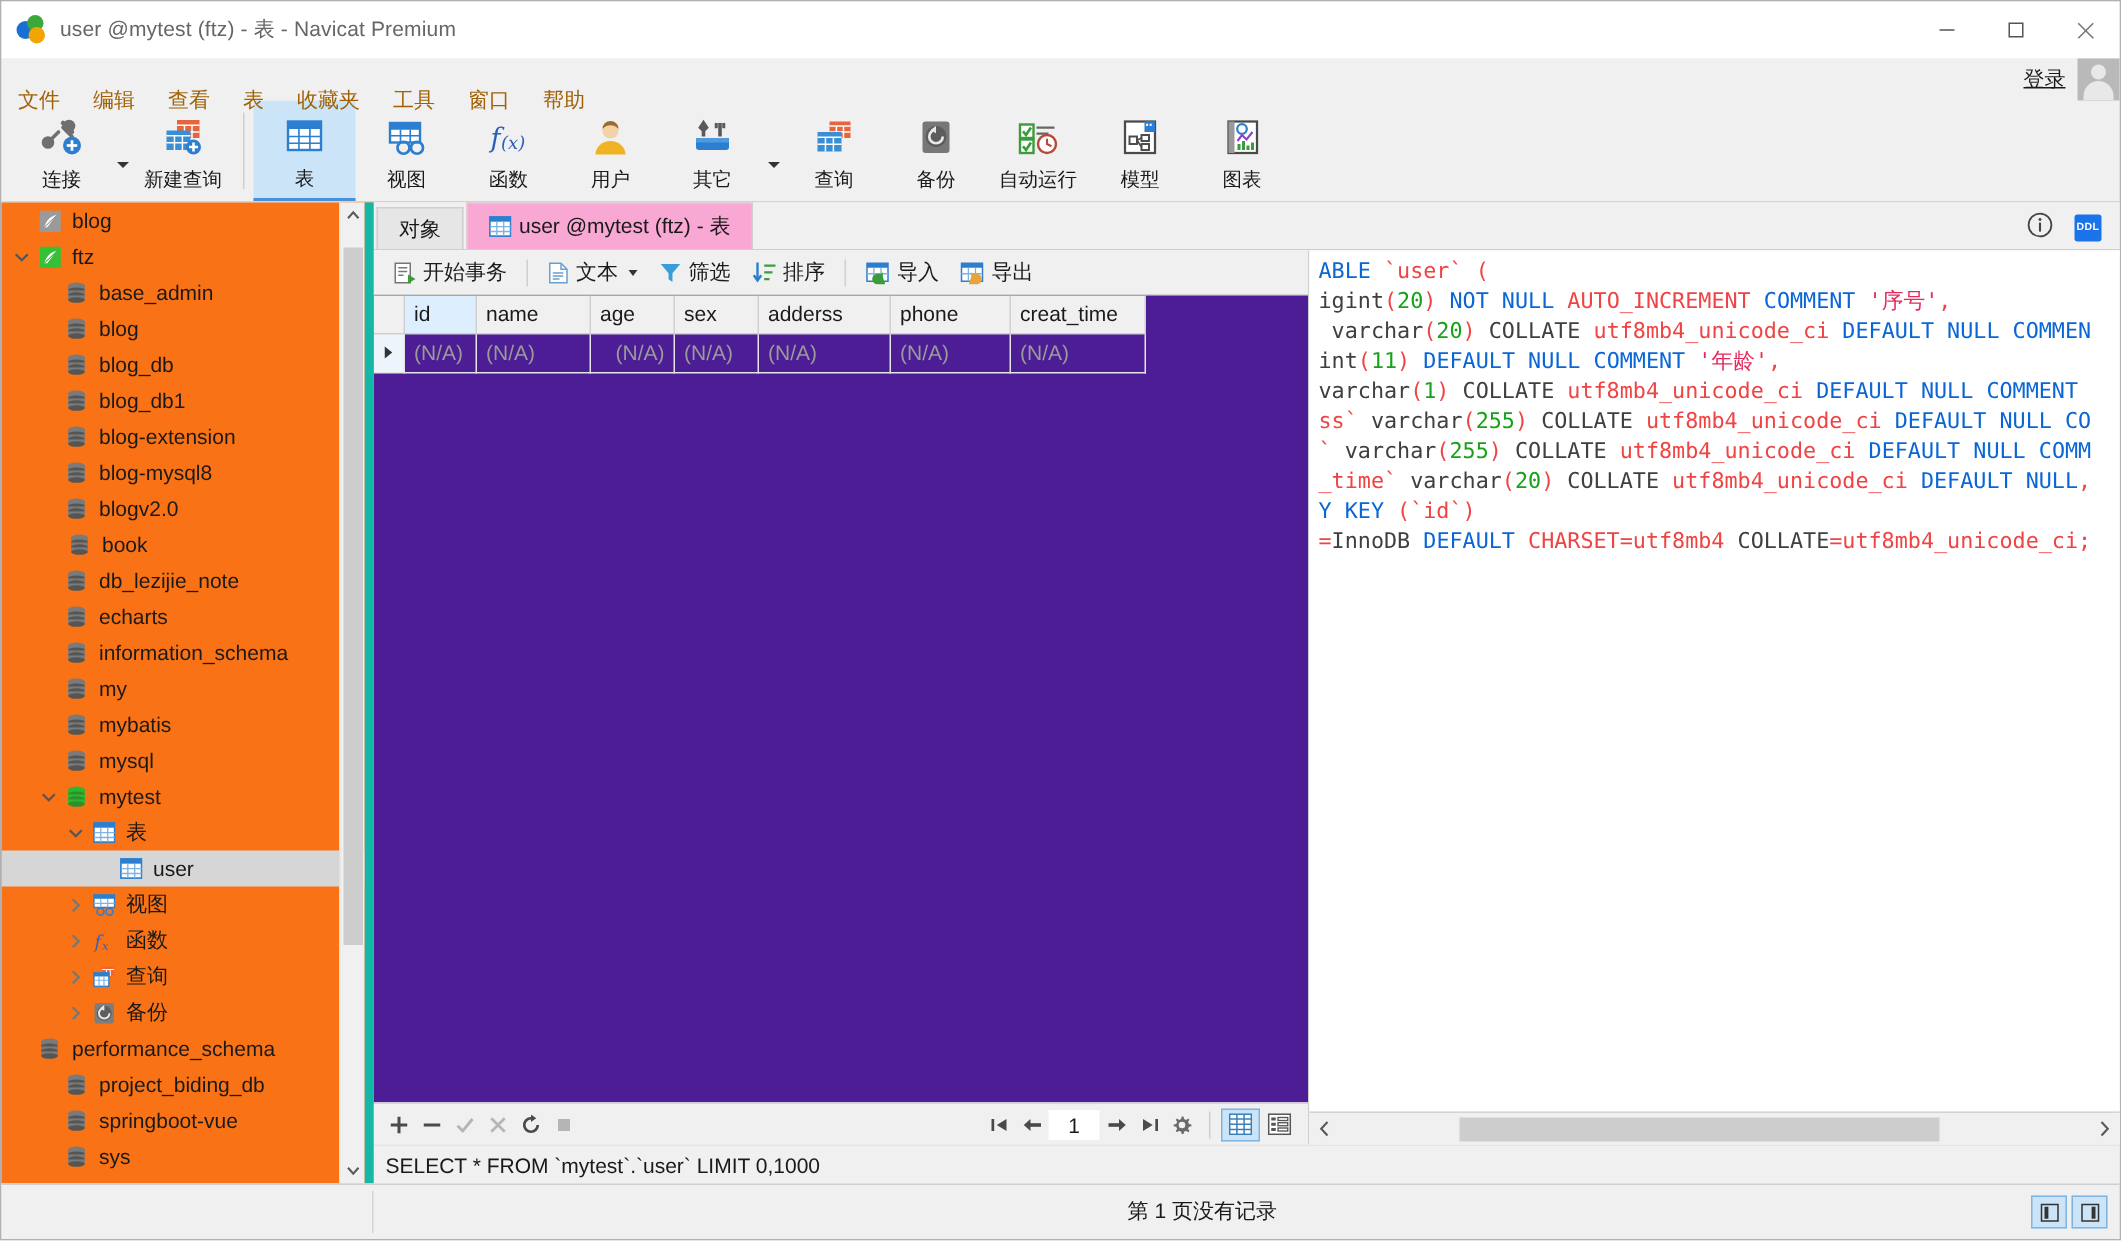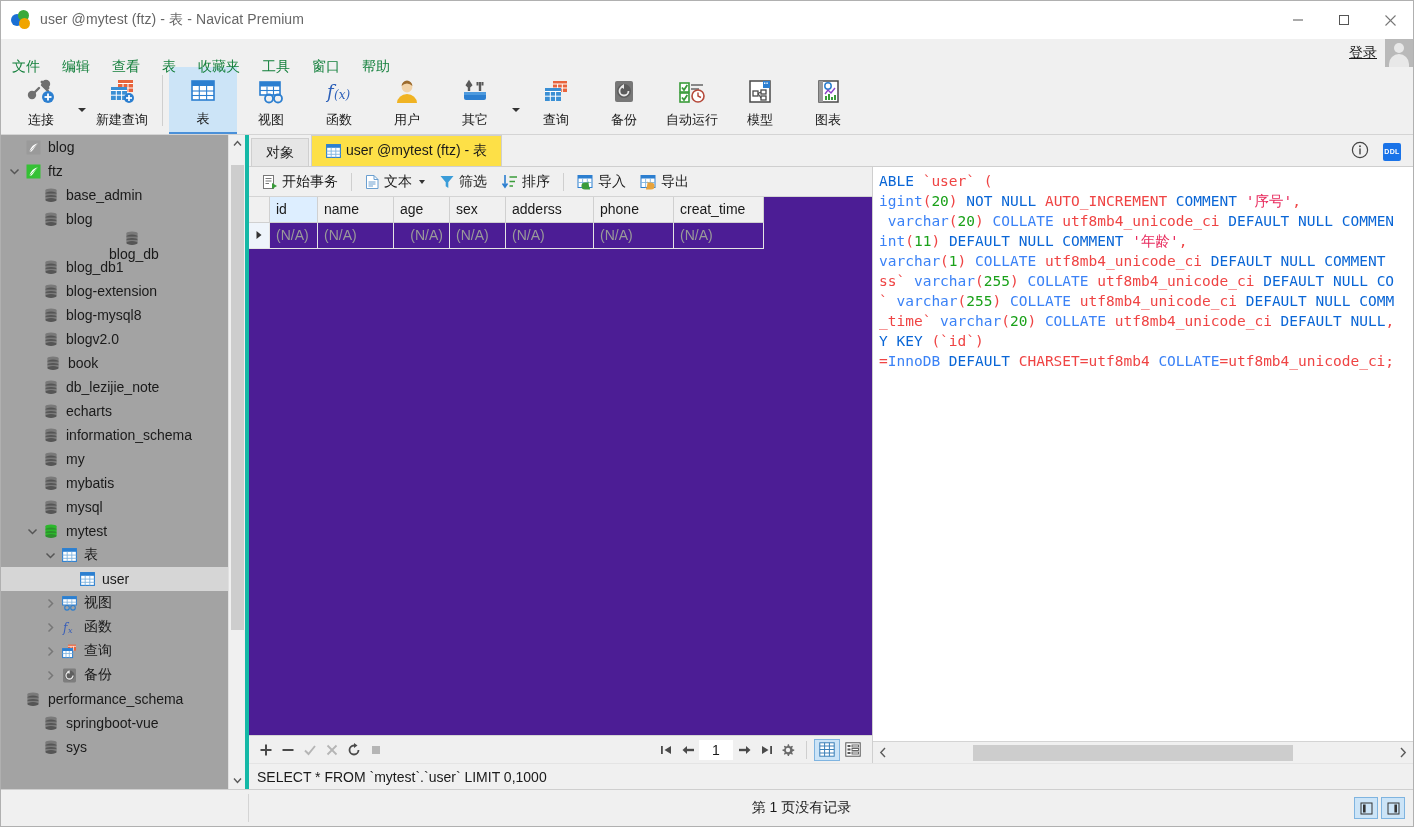--- a/index.html
+++ b/index.html
@@ -52,21 +52,21 @@
 
   
   .menubar {
     height: 28px; min-height: 28px;
     background: #f0f0f0;
     display: flex; align-items: center;
     position: relative;
     font-size: 14px;
   }
   .menu-item {
-    padding: 4px 11px; color: #15803d; white-space: nowrap; margin-top: 28px;
+    padding: 4px 11px; color: #a16207; white-space: nowrap; margin-top: 28px;
   }
   .menu-right {
     position: absolute; right: 0; top: 0; height: 28px;
     display: flex; align-items: center;
   }
   .login-link {
     font-size: 14px; color: #1a1a1a; text-decoration: underline; margin-right: 8px;
   }
   .avatar {
     width: 28px; height: 28px; background: #b9b9b9; position: relative; overflow: hidden;
@@ -109,22 +109,22 @@
   .tb-sep { width: 1px; background: #cfcfcf; margin: 8px 6px; }
 
   
   .body {
     flex: 1; display: flex; min-height: 0;
   }
 
   
   .sidebar {
     width: 248px; min-width: 248px;
-    background: #a3a3a3;
-    border-right: 4px solid #14b8a6;
+    background: #f97316;
+    border-right: 6px solid #14b8a6;
     position: relative;
     display: flex; flex-direction: column;
   }
   .tree {
     flex: 1; overflow: hidden; position: relative;
     padding-top: 0px;
   }
   .tree-row {
     height: 24px; display: flex; align-items: center;
     font-size: 14px; white-space: nowrap;
@@ -165,21 +165,21 @@
     height: 32px; min-height: 32px; background: #f0f0f0;
     display: flex; align-items: flex-end; border-bottom: 1px solid #cfcfcf;
   }
   .tab {
     height: 28px; display: flex; align-items: center; gap: 5px;
     padding: 0 14px; font-size: 14px; color: #1a1a1a;
     background: #e6e6e6; border: 1px solid #cfcfcf; border-bottom: none;
     margin-left: 2px;
   }
   .tab.active {
-    background: #fde047; height: 31px; color: #1a1a1a;
+    background: #f9a8d4; height: 31px; color: #1a1a1a;
   }
   .tab-fill { flex: 1; }
   .tabs-right {
     display: flex; align-items: center; gap: 14px; padding: 0 12px 4px 0;
   }
   .info-icon { color: #333; }
   .ddl-badge {
     width: 18px; height: 18px; background: #1a73e8; border-radius: 2px;
     display: flex; align-items: center; justify-content: center;
     color: #fff; font-size: 7px; font-weight: bold; letter-spacing: .3px;
@@ -260,21 +260,21 @@
     flex: 1; display: flex; flex-direction: column; min-width: 0; background: #fff;
   }
   .ddl-code {
     flex: 1; overflow: hidden; background: #fff;
     font-family: "DejaVu Sans Mono", "Liberation Mono", monospace;
     font-size: 14.5px; line-height: 20px;
     padding: 4px 0 0 6px;
     white-space: pre;
   }
   .k { color: #0a66d6; }   
-  .t { color: #3b82f6; }   
+  .t { color: #404040; }   
   .n { color: #1aa11a; }   
   .s { color: #e8295c; }   
   .p { color: #ef4444; }
 
   .ddl-scroll {
     height: 22px; min-height: 22px; background: #f0f0f0;
     border-top: 1px solid #d4d4d4;
     display: flex; align-items: center; position: relative;
   }
   .hs-arrow {
@@ -614,21 +614,21 @@
                 <rect x="1.4" y="2.3" width="11.2" height="3" fill="#7a7a7a"></rect>
                 <ellipse cx="7" cy="5.4" rx="5.6" ry="1.8" fill="#555"></ellipse>
                 <rect x="1.4" y="5.6" width="11.2" height="3" fill="#7a7a7a"></rect>
                 <ellipse cx="7" cy="8.7" rx="5.6" ry="1.8" fill="#555"></ellipse>
                 <rect x="1.4" y="8.9" width="11.2" height="3" fill="#7a7a7a"></rect>
                 <ellipse cx="7" cy="12" rx="5.6" ry="1.9" fill="#555"></ellipse>
               </svg>
             </span>
             <span class="titem-label">blog</span>
           </div>
-          <div class="tree-row" style="padding-left: 22px; flex-direction: column;">
+          <div class="tree-row" style="padding-left: 22px;">
             <span class="twisty"></span>
             <span class="titem-icon">
               <svg width="14" height="15" viewBox="0 0 14 15" style="display:block">
                 <ellipse cx="7" cy="2.3" rx="5.6" ry="1.9" fill="#7a7a7a"></ellipse>
                 <rect x="1.4" y="2.3" width="11.2" height="3" fill="#7a7a7a"></rect>
                 <ellipse cx="7" cy="5.4" rx="5.6" ry="1.8" fill="#555"></ellipse>
                 <rect x="1.4" y="5.6" width="11.2" height="3" fill="#7a7a7a"></rect>
                 <ellipse cx="7" cy="8.7" rx="5.6" ry="1.8" fill="#555"></ellipse>
                 <rect x="1.4" y="8.9" width="11.2" height="3" fill="#7a7a7a"></rect>
                 <ellipse cx="7" cy="12" rx="5.6" ry="1.9" fill="#555"></ellipse>
@@ -939,20 +939,35 @@
                 <ellipse cx="7" cy="2.3" rx="5.6" ry="1.9" fill="#7a7a7a"></ellipse>
                 <rect x="1.4" y="2.3" width="11.2" height="3" fill="#7a7a7a"></rect>
                 <ellipse cx="7" cy="5.4" rx="5.6" ry="1.8" fill="#555"></ellipse>
                 <rect x="1.4" y="5.6" width="11.2" height="3" fill="#7a7a7a"></rect>
                 <ellipse cx="7" cy="8.7" rx="5.6" ry="1.8" fill="#555"></ellipse>
                 <rect x="1.4" y="8.9" width="11.2" height="3" fill="#7a7a7a"></rect>
                 <ellipse cx="7" cy="12" rx="5.6" ry="1.9" fill="#555"></ellipse>
               </svg>
             </span>
             <span class="titem-label">performance_schema</span>
+          </div>
+          <div class="tree-row" style="padding-left: 22px;">
+            <span class="twisty"></span>
+            <span class="titem-icon">
+              <svg width="14" height="15" viewBox="0 0 14 15" style="display:block">
+                <ellipse cx="7" cy="2.3" rx="5.6" ry="1.9" fill="#7a7a7a"></ellipse>
+                <rect x="1.4" y="2.3" width="11.2" height="3" fill="#7a7a7a"></rect>
+                <ellipse cx="7" cy="5.4" rx="5.6" ry="1.8" fill="#555"></ellipse>
+                <rect x="1.4" y="5.6" width="11.2" height="3" fill="#7a7a7a"></rect>
+                <ellipse cx="7" cy="8.7" rx="5.6" ry="1.8" fill="#555"></ellipse>
+                <rect x="1.4" y="8.9" width="11.2" height="3" fill="#7a7a7a"></rect>
+                <ellipse cx="7" cy="12" rx="5.6" ry="1.9" fill="#555"></ellipse>
+              </svg>
+            </span>
+            <span class="titem-label">project_biding_db</span>
           </div>
           <div class="tree-row" style="padding-left: 22px;">
             <span class="twisty"></span>
             <span class="titem-icon">
               <svg width="14" height="15" viewBox="0 0 14 15" style="display:block">
                 <ellipse cx="7" cy="2.3" rx="5.6" ry="1.9" fill="#7a7a7a"></ellipse>
                 <rect x="1.4" y="2.3" width="11.2" height="3" fill="#7a7a7a"></rect>
                 <ellipse cx="7" cy="5.4" rx="5.6" ry="1.8" fill="#555"></ellipse>
                 <rect x="1.4" y="5.6" width="11.2" height="3" fill="#7a7a7a"></rect>
                 <ellipse cx="7" cy="8.7" rx="5.6" ry="1.8" fill="#555"></ellipse>

